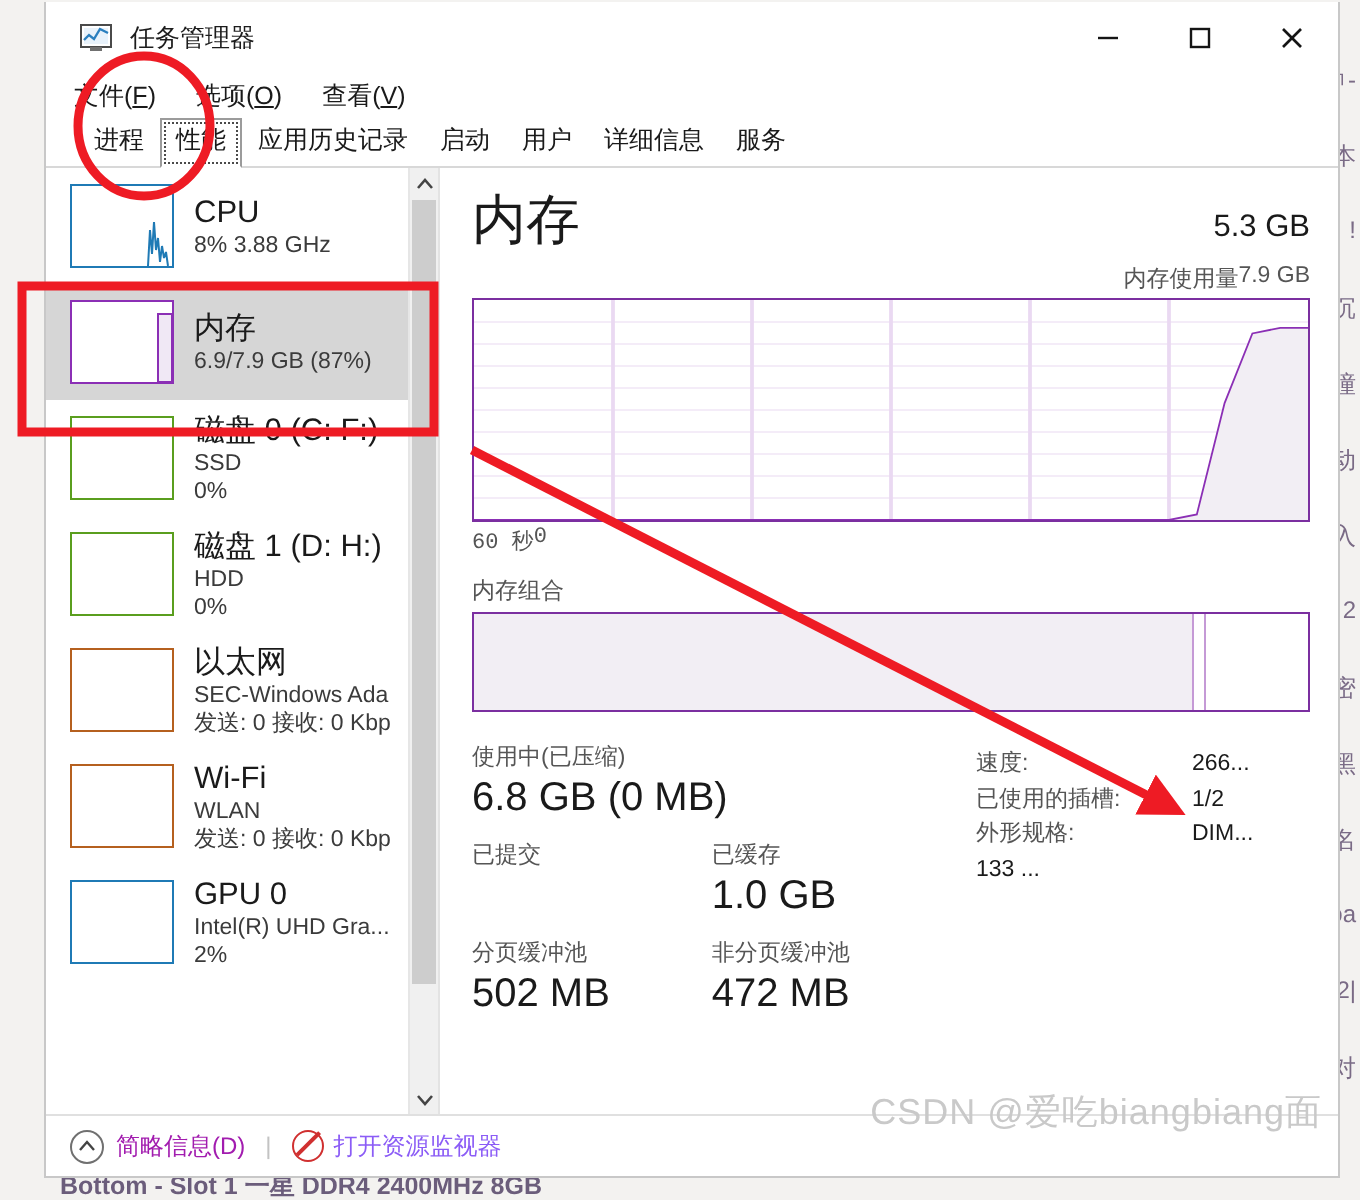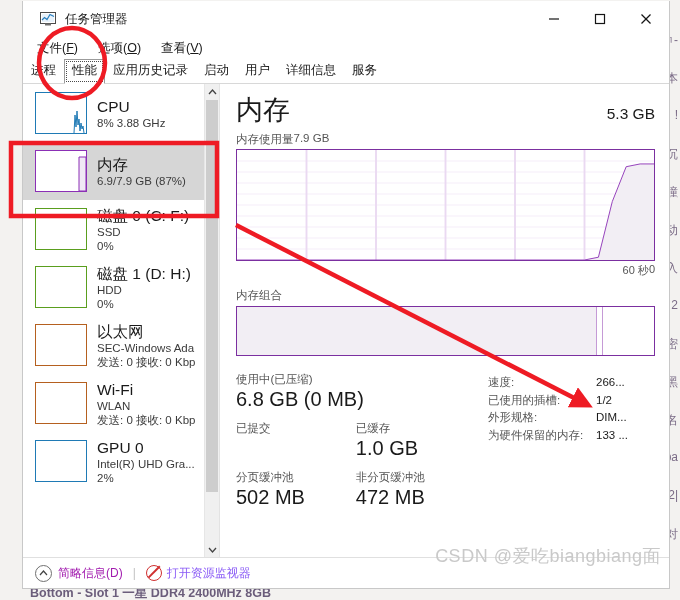--- a/index.html
+++ b/index.html
@@ -34,21 +34,21 @@
   #title-text{font-size:12.5px;color:#1c1c1c;flex:1 1 auto;}
   .wbtn{width:46px;height:34px;display:flex;align-items:center;justify-content:center;font-size:14px;color:#151515;}
   .wbtn svg{display:block;}
 
   
   #menubar{height:22px;display:flex;align-items:center;padding-left:14px;flex:0 0 auto;font-size:12.5px;color:#1a1a1a;}
   #menubar .mi{margin-right:20px;white-space:nowrap;}
   .mi u{text-decoration:underline;}
 
   
-  #tabstrip{height:24px;display:flex;align-items:flex-end;padding-left:0;flex:0 0 auto;
+  #tabstrip{height:24px;display:flex;align-items:flex-end;padding-left:16px;flex:0 0 auto;
             border-bottom:1px solid #d8d8d8;background:#ffffff;}
   .tab{font-size:12.5px;color:#1a1a1a;padding:2px 7px 4px 7px;white-space:nowrap;
        border:1px solid transparent;position:relative;top:1px;}
   .tab.active{border:1px solid #9b9b9b;border-bottom-color:#ffffff;background:#ffffff;
               outline:1px dotted #4a4a4a;outline-offset:-3px;}
 
   
   #content{flex:1 1 auto;display:flex;min-height:0;}
 
   
@@ -69,24 +69,24 @@
   .sb-arrow{position:absolute;left:0;width:14px;height:15px;display:flex;align-items:center;justify-content:center;color:#5a5a5a;font-size:8px;}
   #sb-arrow-up{top:0;}
   #sb-arrow-down{bottom:0;}
   #sb-thumb-bar{position:absolute;left:1px;width:12px;top:16px;height:392px;background:#cdcdcd;}
 
   
   #main{flex:1 1 auto;padding:10px 14px 0 16px;box-sizing:border-box;min-width:0;position:relative;}
   #main-head{display:flex;align-items:flex-end;justify-content:space-between;}
   #main-title{font-size:27px;color:#1a1a1a;line-height:32px;font-weight:400;}
   #main-total{font-size:15.5px;color:#1a1a1a;padding-bottom:3px;}
-  .sec-head{display:flex;justify-content:flex-start;font-size:11.5px;color:#555;margin-top:6px;}
+  .sec-head{display:flex;justify-content:flex-end;font-size:11.5px;color:#555;margin-top:6px;}
   #graph-box{margin-top:2px;border:1px solid #7b2fa0;height:110px;position:relative;overflow:hidden;background:#fff;}
   #graph-svg{display:block;width:100%;height:100%;}
-  .graph-axis{display:flex;justify-content:flex-end;font-size:11px;color:#555;margin-top:2px;}
+  .graph-axis{display:flex;justify-content:flex-start;font-size:11px;color:#555;margin-top:2px;font-family:Liberation Mono, monospace;}
   #comp-label{font-size:11.5px;color:#555;margin-top:10px;}
   #comp-box{margin-top:3px;border:1px solid #7b2fa0;height:48px;position:relative;background:#fff;overflow:hidden;}
   #comp-used{position:absolute;left:0;top:0;bottom:0;background:#f2eef4;}
   #comp-div1{position:absolute;top:0;bottom:0;width:1px;background:#c59ad6;}
   #comp-div2{position:absolute;top:0;bottom:0;width:1px;background:#c59ad6;}
 
   
   #stats{display:flex;margin-top:16px;}
   #stats-left{width:232px;flex:0 0 auto;}
   .stat-row{display:flex;margin-bottom:9px;}
@@ -351,21 +351,20 @@
             </div>
             <div class="kv">
               <span class="k">已使用的插槽:</span>
               <span class="v">1/2</span>
             </div>
             <div class="kv">
               <span class="k">外形规格:</span>
               <span class="v">DIM...</span>
             </div>
             <div class="kv">
-              <span class="k">为硬件保留的内存:</span>
               <span class="v">133 ...</span>
             </div>
           </div>
       </div>
 
     </div>
   </div>
 
   <div id="statusbar">
     <span class="sb-link">

